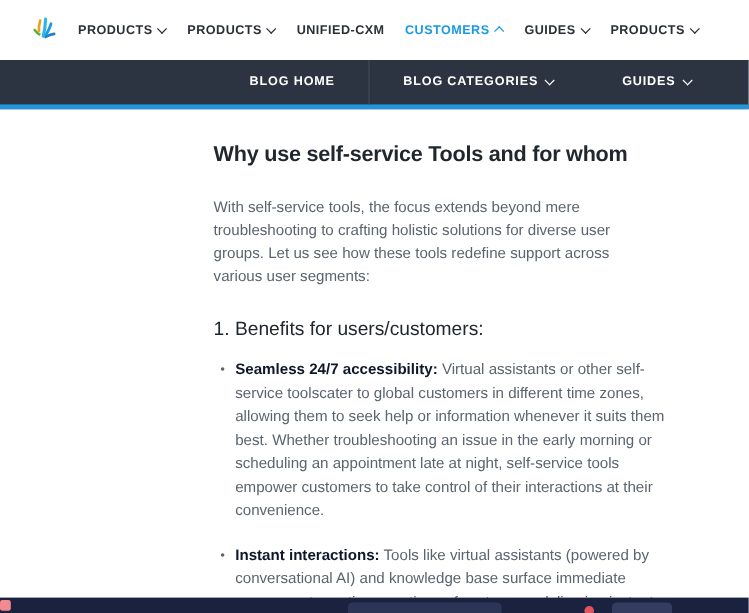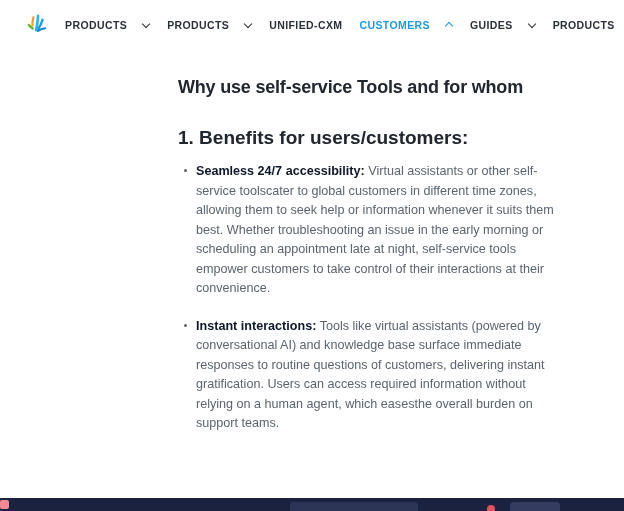--- a/index.html
+++ b/index.html
@@ -40,21 +40,21 @@
     display: block;
   }
   .topnav-items {
     display: flex;
     align-items: center;
     gap: 17px;
   }
   .topnav-item {
     display: flex;
     align-items: center;
-    gap: 16px;
+    gap: 5px;
     font-size: 10.5px;
     font-weight: bold;
     letter-spacing: 0.4px;
     color: #2b2f38;
     white-space: nowrap;
     cursor: pointer;
   }
   .topnav-item.active {
     color: #1b9ae2;
   }
@@ -134,23 +134,23 @@
   }
   .intro {
     margin: 20px 0 0 0;
     font-size: 12.6px;
     line-height: 19px;
     color: #5b646e;
     max-width: 372px;
   }
   .article h2 {
     margin: 24px 0 0 0;
-    font-size: 19px;
+    font-size: 16px;
     line-height: 21px;
-    font-weight: bold;
+    font-weight: normal;
     color: #21272e;
   }
   ul.benefits {
     margin: 14px 0 0 0;
     padding: 0 0 0 18px;
     list-style: none;
   }
   ul.benefits li {
     position: relative;
     font-size: 12.6px;
@@ -255,23 +255,44 @@
         <span>GUIDES</span>
         <span class="chev"></span>
       </div>
       <div class="topnav-item">
         <span>PRODUCTS</span>
         <span class="chev"></span>
       </div>
     </div>
   </div>
 
+  <div class="subnav">
+    <div class="subnav-inner">
+      <div class="subnav-item">
+        <span>BLOG HOME</span>
+      </div>
+      <div class="subnav-divider"></div>
+      <div class="subnav-item">
+        <span>BLOG CATEGORIES</span>
+        <span class="chev"></span>
+      </div>
+      <div class="subnav-item">
+        <span>GUIDES</span>
+        <span class="chev"></span>
+      </div>
+      <div class="subnav-item">
+        
+        
+      </div>
+    </div>
+  </div>
 
   <div class="article">
     <h1>Why use self-service Tools and for whom</h1>
+    <p class="intro">With self-service tools, the focus extends beyond mere troubleshooting to crafting holistic solutions for diverse user groups. Let us see how these tools redefine support across various user segments:</p>
     <h2>1. Benefits for users/customers:</h2>
 
     <ul class="benefits">
       <li>
         <span class="lead">Seamless 24/7 accessibility:</span><span> Virtual assistants or other self-service toolscater to global customers in different time zones, allowing them to seek help or information whenever it suits them best. Whether troubleshooting an issue in the early morning or scheduling an appointment late at night, self-service tools empower customers to take control of their interactions at their convenience.</span>
       </li>
       <li>
         <span class="lead">Instant interactions:</span><span> Tools like virtual assistants (powered by conversational AI) and knowledge base surface immediate responses to routine questions of customers, delivering instant gratification. Users can access required information without relying on a human agent, which easesthe overall burden on support teams.</span>
       </li>
 

